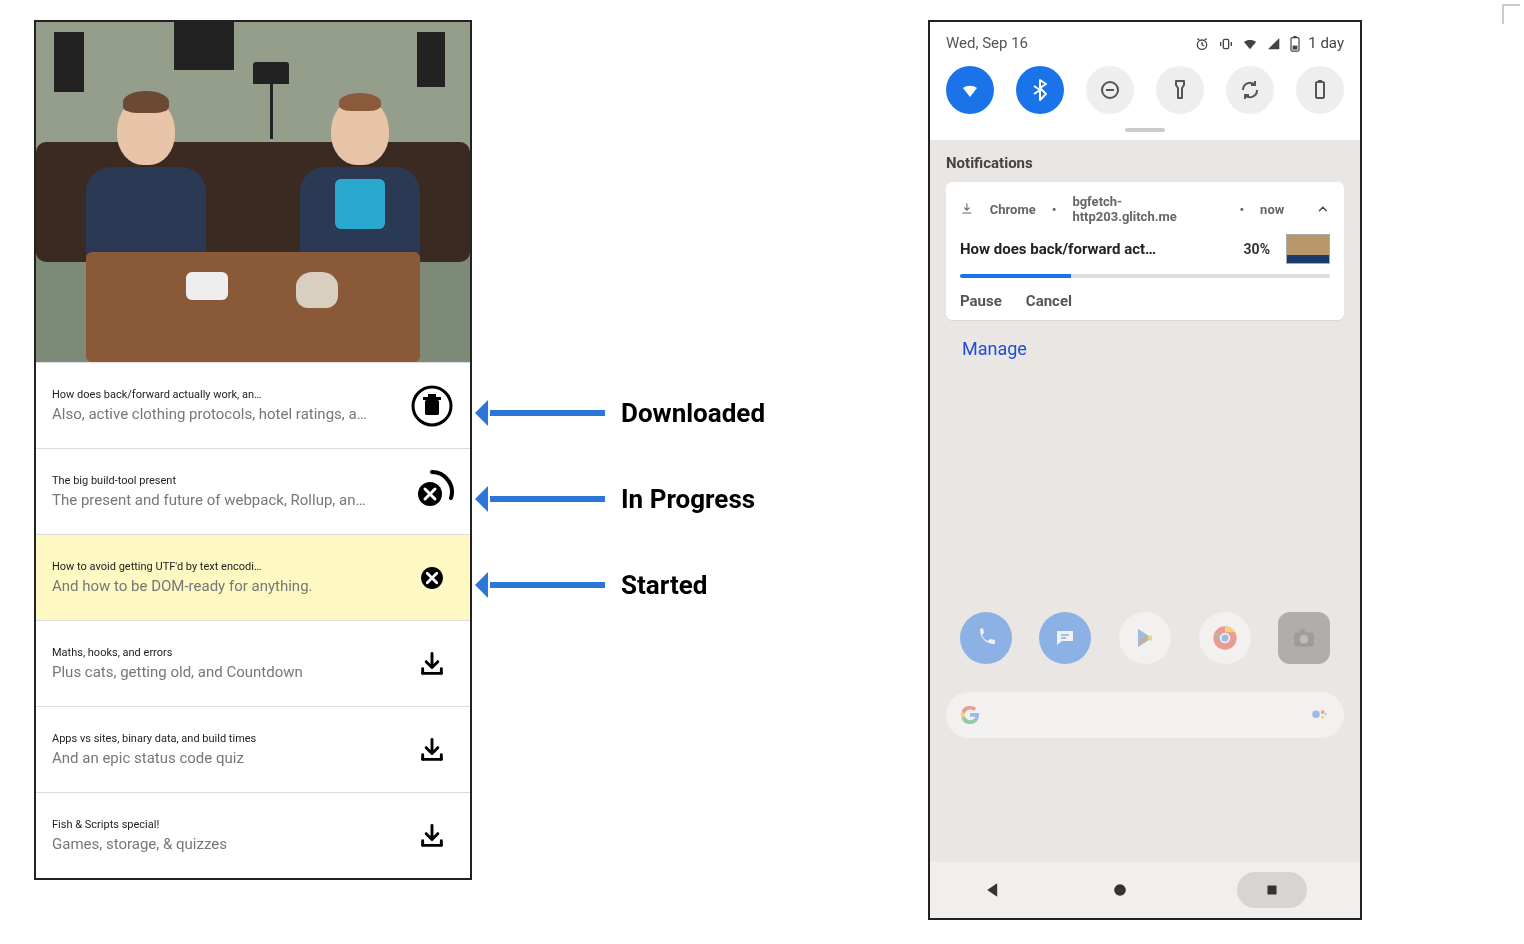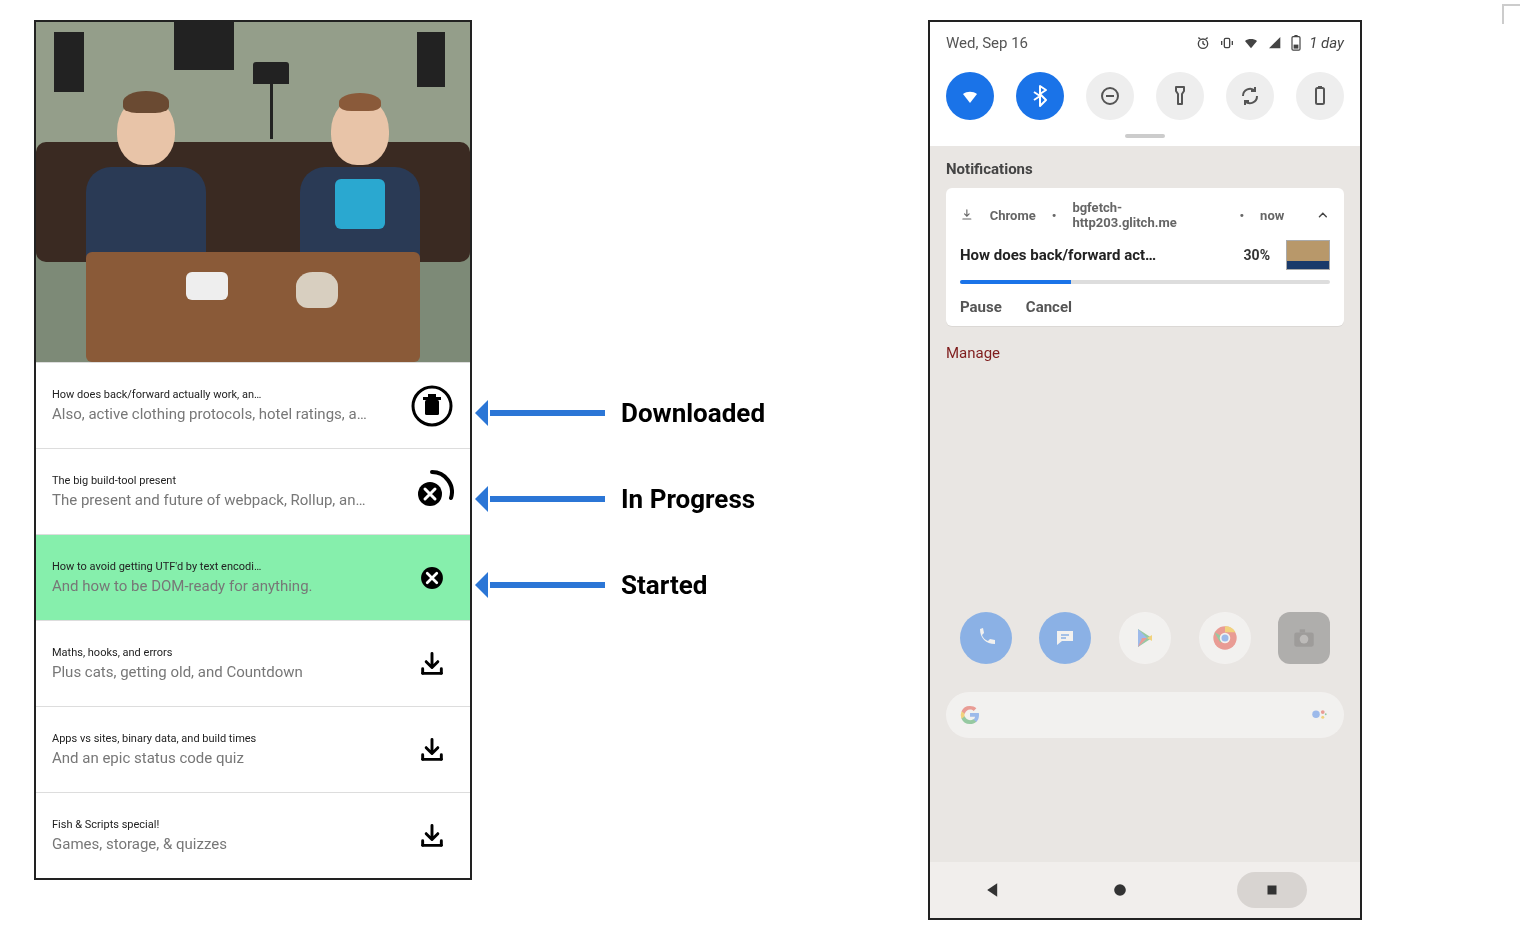--- a/index.html
+++ b/index.html
@@ -44,21 +44,21 @@
     .hero .cup.b { left:260px; background:#d8cfc0; height:36px; border-radius:40% 40% 12px 12px;}
 
     .list-item {
       display:flex; align-items:center;
       border-top:1px solid #ddd;
       padding: 14px 16px 14px 16px;
       height: 86px;
       background:#fff;
       gap:10px;
     }
-    .list-item.highlight { background:#86efac; }
+    .list-item.highlight { background:#fef9c3; }
     .list-item .texts { flex:1; min-width:0; }
     .list-item .title { font-size:11px; color:#222; white-space:nowrap; overflow:hidden; text-overflow:ellipsis; }
     .list-item .subtitle { font-size:15px; color:#777; white-space:nowrap; overflow:hidden; text-overflow:ellipsis; margin-top:4px;}
     .list-item .action { width:44px; height:44px; flex-shrink:0; display:flex; align-items:center; justify-content:center; position:relative;}
 
     
     .arrow-unit { position:absolute; display:flex; align-items:center; gap:16px;margin-top:8px; }
     .arrow-unit .arrow { position:relative; height:6px; background:#2b76d6; width:115px; }
     .arrow-unit .arrow::before {
       content:""; position:absolute; left:-15px; top:-10px;
@@ -71,22 +71,22 @@
       position:absolute; left:928px; top:20px;
       width:434px; height:900px;
       border:2px solid #222;
       background:#e9e6e3;
       overflow:hidden;
     }
     .qs-panel {
       background:#fff;
       padding:12px 16px 8px;
     }
-    .qs-row1 { display:flex; align-items:center; justify-content:space-between; color:#555; font-size:15px; margin-bottom:16px;}
-    .qs-row1 .status-icons { display:flex; gap:8px; align-items:center; color:#444;font-style:italic;}
+    .qs-row1 { display:flex; align-items:center; justify-content:space-between; color:#555; font-size:15px; margin-bottom:10px;}
+    .qs-row1 .status-icons { display:flex; gap:8px; align-items:flex-end; color:#444;}
     .qs-toggles { display:flex; justify-content:space-between; padding:4px 0 10px; }
     .toggle { width:48px; height:48px; border-radius:50%; background:#eee; display:flex; align-items:center; justify-content:center; color:#555;}
     .toggle.on { background:#1a73e8; color:#fff; }
     .handle { width:40px; height:4px; border-radius:2px; background:#ccc; margin:4px auto 0;}
 
     .notif-area { padding: 14px 16px 0; font-weight: bold; }
     .section-label { color:#444; font-size:15px; margin-bottom:10px; }
     .notif-card {
       background:#fff; border-radius:6px; padding:12px 14px 10px;
       box-shadow:0 1px 0 rgba(0,0,0,.06);
@@ -94,21 +94,21 @@
     .notif-header{ display:flex; align-items:center; gap:16px; color:#666; font-size:13px;}
     .notif-header .spacer{flex:1;}
     .notif-body{ display:flex; align-items:center; gap:10px; margin-top:10px;}
     .notif-body .ntext{ flex:1; color:#222; font-size:15px; white-space:nowrap; overflow:hidden; text-overflow:ellipsis;}
     .notif-body .pct{ color:#333; font-size:14px; margin-left:auto; margin-right:6px;}
     .thumb{ width:44px; height:30px; background:#b8986a; position:relative; border:1px solid #aaa;}
     .thumb::after{content:""; position:absolute; left:0; right:0; bottom:0; height:8px; background:#1a3a6a; font-size:6px;}
     .progress{ height:4px; background:#ddd; border-radius:2px; margin-top:10px; position:relative; overflow:hidden;}
     .progress .bar{ position:absolute; left:0; top:0; bottom:0; background:#1a73e8; }
     .notif-actions{ display:flex; gap:24px; margin-top:14px; color:#555; font-size:15px;align-items:center;}
-    .manage{ padding:18px 16px; color:#7f1d1d; font-size:15px;}
+    .manage{ padding:18px 32px; color:#1d4ed8; font-size:18px;}
 
     .home-bg { position:absolute; left:0; right:0; top:400px; bottom:56px; opacity:.45; }
     .dock{ position:absolute; left:16px; right:16px; top:190px; display:flex; justify-content:space-around;}
     .app-ic{ width:52px; height:52px; border-radius:50%; display:flex; align-items:center; justify-content:center; font-size:22px; color:#fff;}
     .searchbar{ position:absolute; left:16px; right:16px; top:270px; height:46px; background:#fff; border-radius:23px;}
     .navbar{ position:absolute; left:0; right:0; bottom:0; height:56px; background:#f1eeec; display:flex; align-items:center; justify-content:space-around;}
     .nav-pill{ width:70px; height:36px; border-radius:18px; background:#d8d4d1; display:flex; align-items:center; justify-content:center;}
 
     
     svg { display:block; }

